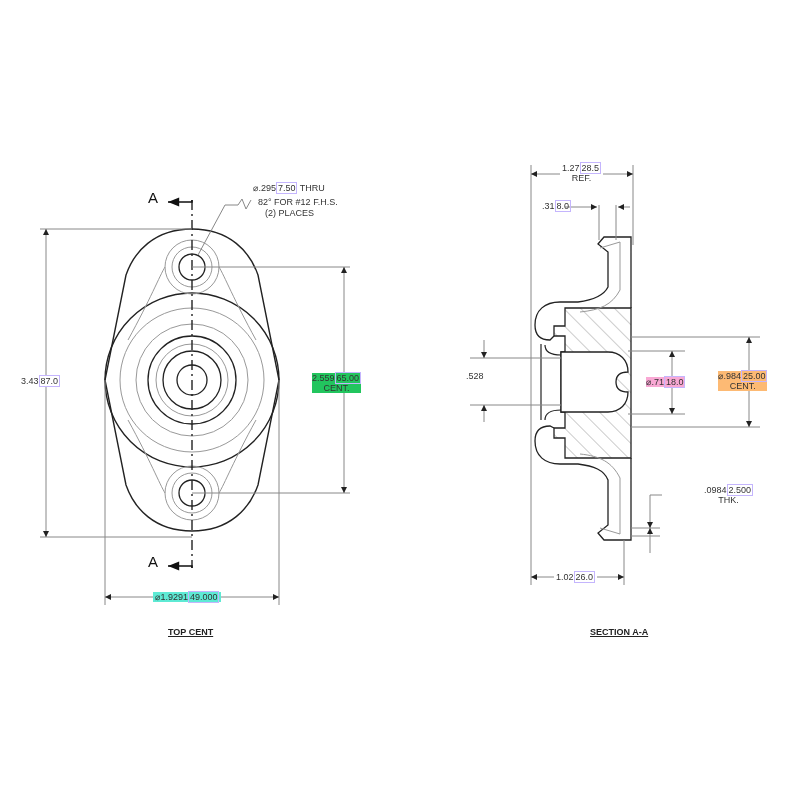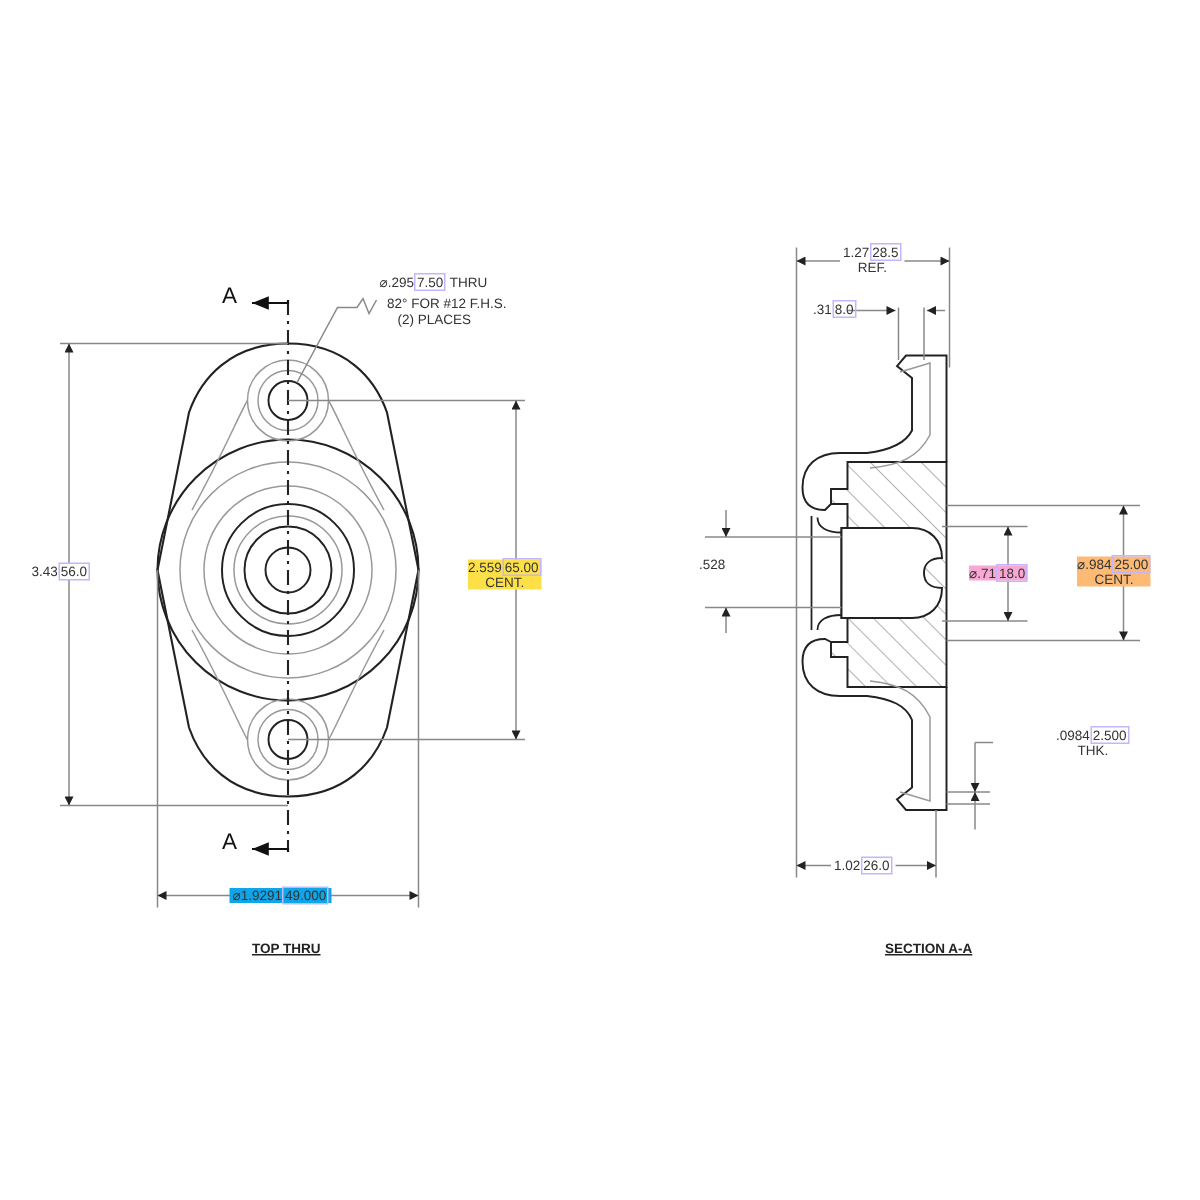--- a/index.html
+++ b/index.html
@@ -117,33 +117,33 @@
 <div class="lbl big" style="left:148px;top:557px;">A</div>
 
 <div class="lbl" style="left:253px;top:183px;">
   <span>⌀</span><span>.295</span><span class="br">7.50</span>
   <span>THRU</span>
 </div>
 <div class="lbl" style="left:258px;top:197px;">82° FOR #12 F.H.S.</div>
 <div class="lbl" style="left:265px;top:208px;">(2) PLACES</div>
 
 <div class="lbl" style="left:21px;top:376px;background:#fff;">
-  <span>3.43</span><span class="br">56.0</span>
+  <span>3.43</span><span class="br">87.0</span>
 </div>
 
-<div class="lbl ctr" style="left:312px;top:373px;background:#fde047;">
+<div class="lbl ctr" style="left:312px;top:373px;background:#22c55e;">
   <span>2.559</span><span class="br">65.00</span><br>
   <span>CENT.</span>
 </div>
 
-<div class="lbl" style="left:153px;top:592px;background:#0ea5e9;padding:0 2px;">
+<div class="lbl" style="left:153px;top:592px;background:#5eead4;padding:0 2px;">
   <span>⌀</span><span>1.9291</span><span class="br">49.000</span>
 </div>
 
-<div class="lbl title" style="left:168px;top:627px;">TOP THRU</div>
+<div class="lbl title" style="left:168px;top:627px;">TOP CENT</div>
 
 <div class="lbl ctr" style="left:560px;top:163px;background:#fff;padding:0 2px;">
   <span>1.27</span><span class="br">28.5</span><br>
   <span>REF.</span>
 </div>
 
 <div class="lbl" style="left:542px;top:201px;">
   <span>.31</span><span class="br">8.0</span>
 </div>
 

